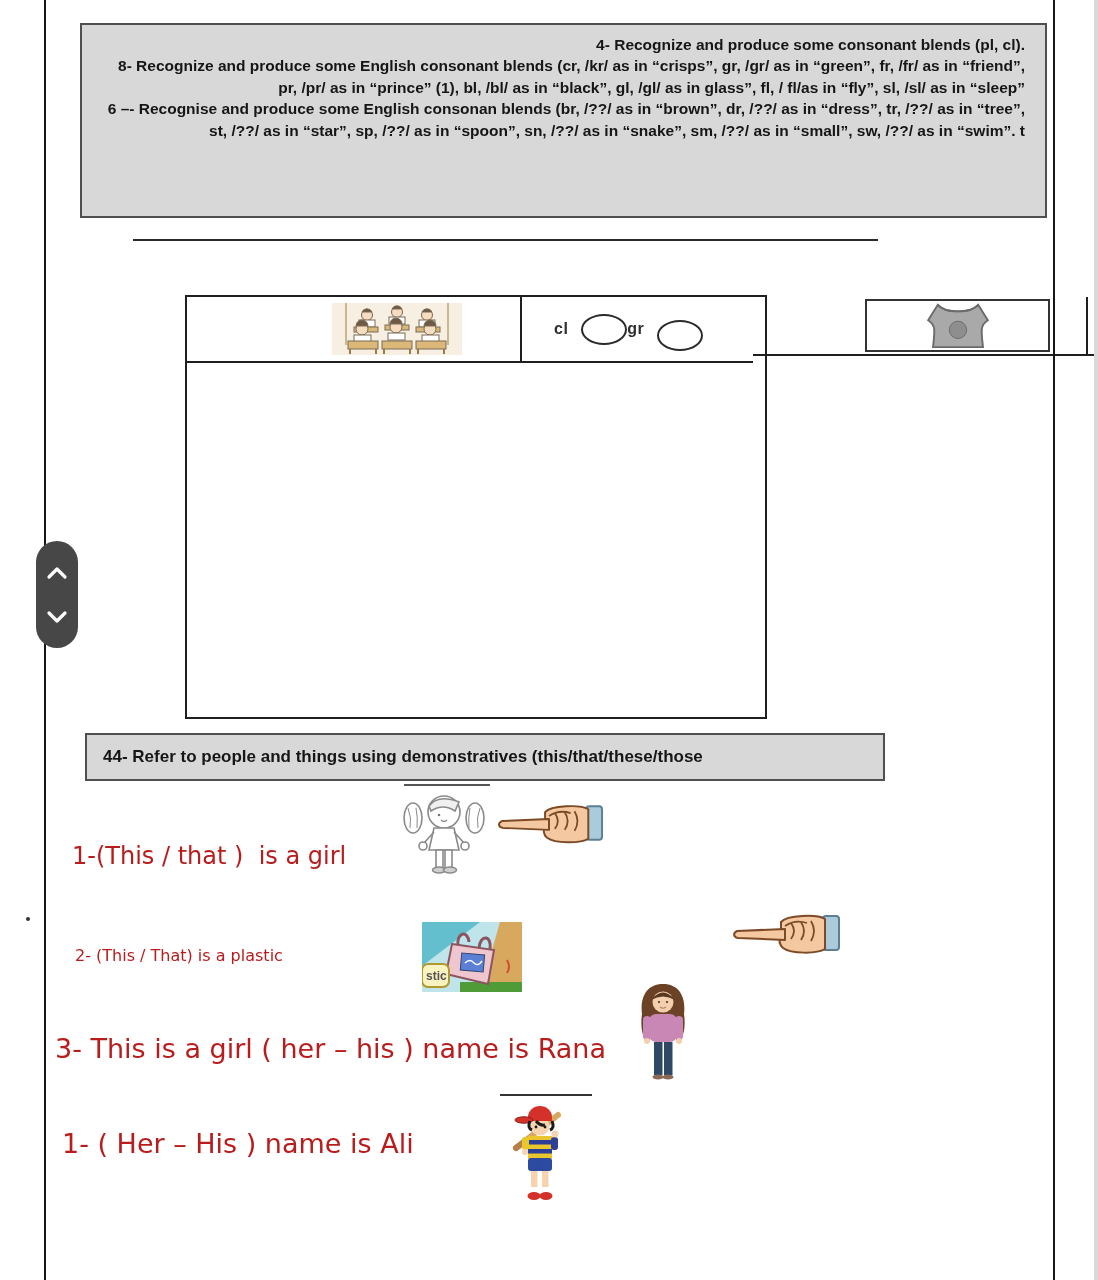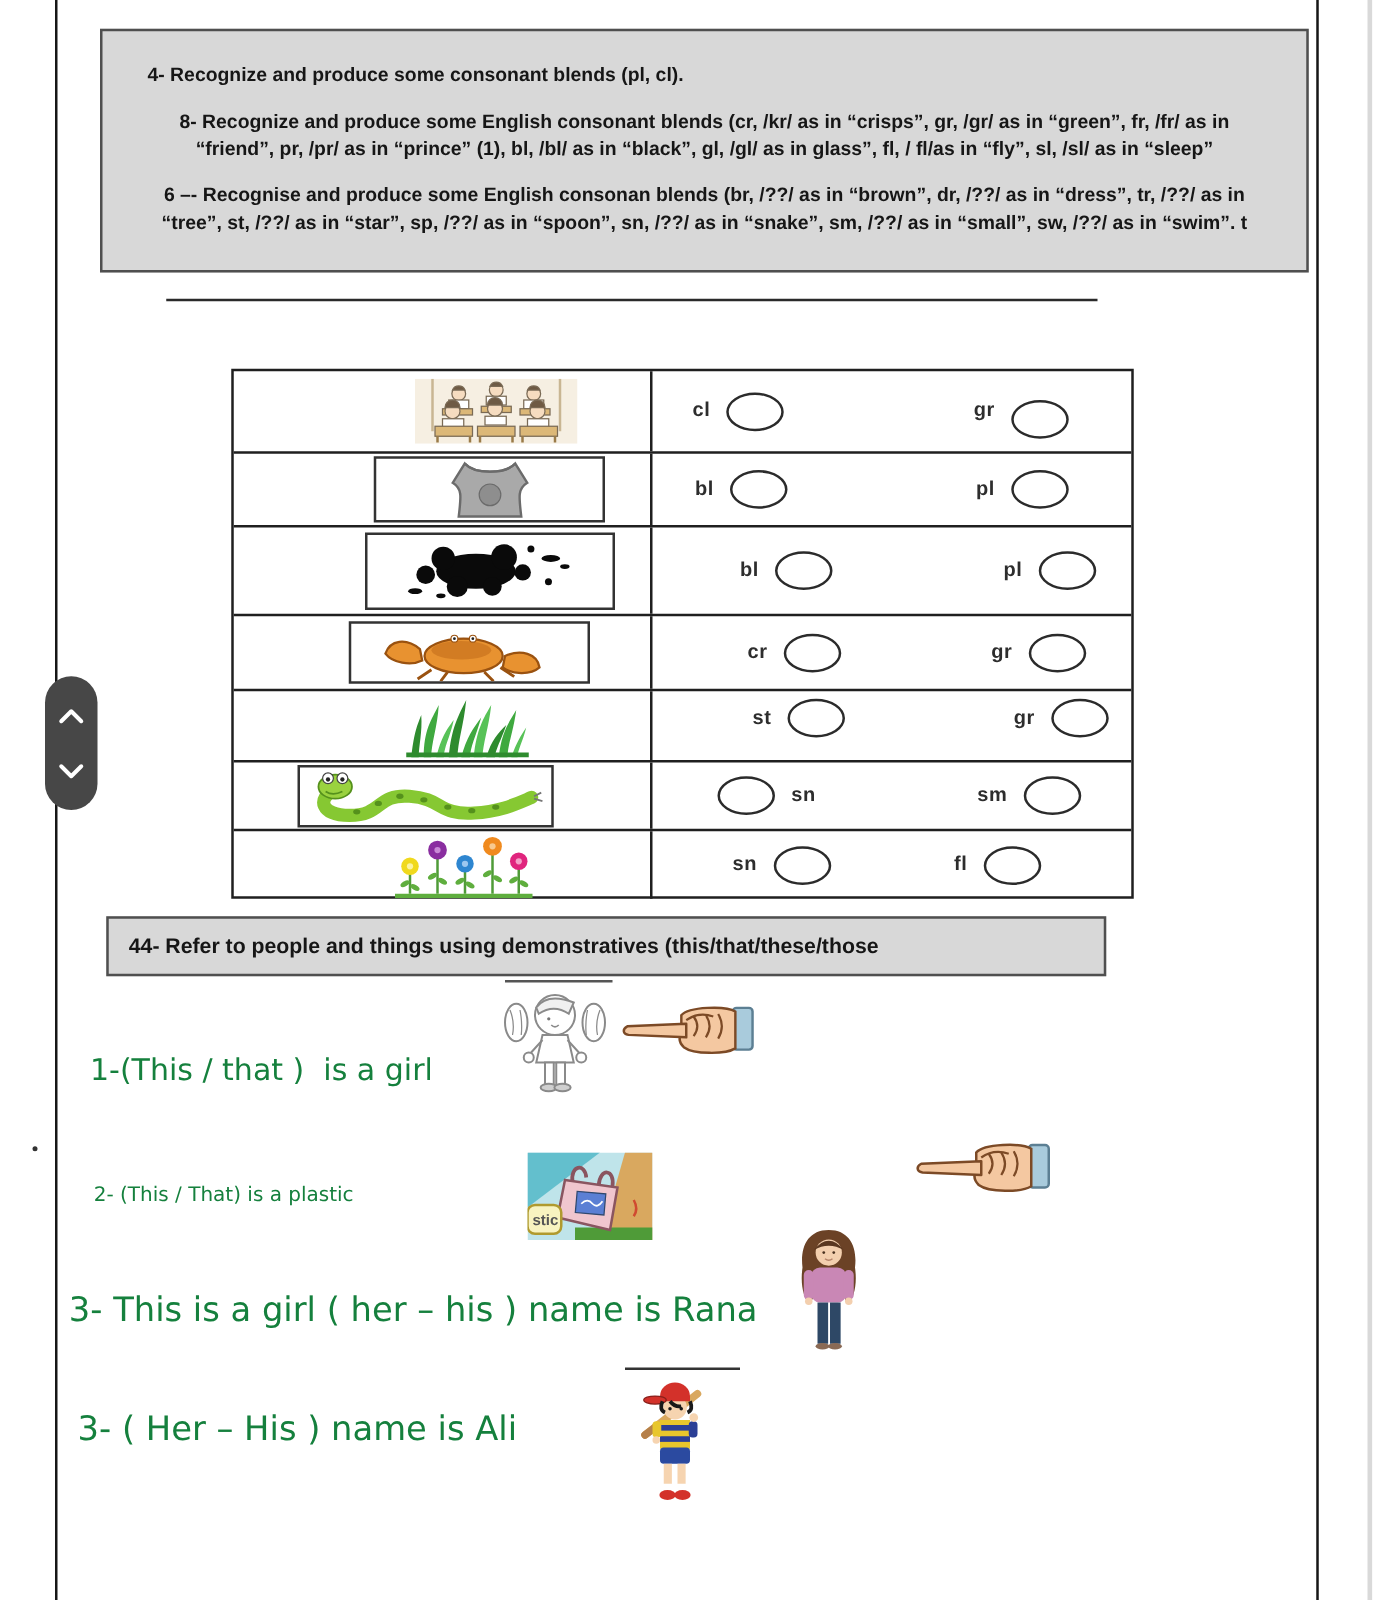--- a/index.html
+++ b/index.html
@@ -9,33 +9,33 @@
 
   
   .border-left{left:44px;top:0;width:2px;height:1280px;background:#161616;z-index:1;}
   .border-right{left:1053px;top:0;width:2px;height:1280px;background:#161616;z-index:1;}
   .edge-right{left:1094px;top:0;width:4px;height:1280px;background:#d9d9d9;z-index:1;}
 
   
   .objectives{left:80px;top:23px;width:967px;height:195px;background:#d8d8d8;
               border:2px solid #4f4f4f;box-sizing:border-box;padding:9px 20px 6px 20px;
               font-size:15.5px;font-weight:600;line-height:1.38;color:#161616;z-index:2;}
-  .objectives p{margin:16px;}
+  .objectives p{margin:0;text-align:right;}
   .obj-p1{margin:5px 0 0 8px;text-align:left;}
   .obj-p2{margin-top:15px;text-align:center;}
   .obj-p3{margin-top:13px;text-align:center;}
 
   
   .rule-top{left:133px;top:239px;width:745px;height:2px;background:#2a2a2a;}
   .ex1-heading{left:133px;top:245px;width:745px;text-align:center;font-size:20px;
                font-weight:600;color:#262626;letter-spacing:0.2px;}
 
   
-  .stable{left:185px;top:295px;width:722px;height:424px;border:2px solid #1f1f1f;
-          box-sizing:border-box;display:flex;flex-direction:column;background:#fff;}
+  .stable{left:185px;top:295px;width:582px;height:424px;border:2px solid #1f1f1f;
+          box-sizing:border-box;display:flex;flex-direction:row;background:#fff;}
   .trow{display:flex;border-bottom:2px solid #1f1f1f;box-sizing:border-box;flex:0 0 auto;}
   .trow:last-child{border-bottom:none;}
   .r1{height:66px;} .r2{height:59px;} .r3{height:71px;} .r4{height:60px;}
   .r5{height:57px;} .r6{height:55px;} .r7{flex:1 1 auto;}
   .timg{width:335px;border-right:2px solid #1f1f1f;box-sizing:border-box;
         display:flex;align-items:center;justify-content:center;}
   .topts{flex:1;display:flex;align-items:center;justify-content:space-between;box-sizing:border-box;}
   .r1 .topts{padding:0 50px 0 32px;} .r2 .topts{padding:0 50px 0 34px;}
   .r3 .topts{padding:0 28px 0 70px;} .r4 .topts{padding:0 36px 0 76px;gap:20px;}
   .r5 .topts{padding:6px 18px 0 80px;align-items:flex-start;}
@@ -50,21 +50,21 @@
   .sh3{transform:translateX(38px);} .sh4{transform:translateX(22px);}
   .sh5{transform:translateX(20px);} .sh6{transform:translateX(-13px);}
   .sh7{transform:translateX(18px);}
 
   
   .demos{left:85px;top:733px;width:800px;height:48px;background:#d8d8d8;
          border:2px solid #4f4f4f;box-sizing:border-box;display:flex;align-items:center;
          padding-left:16px;font-size:17px;font-weight:600;color:#161616;z-index:2;}
 
   
-  .hand-text{font-family:"DejaVu Sans",sans-serif;color:#15803d;white-space:pre;}
+  .hand-text{font-family:"DejaVu Sans",sans-serif;color:#b91c1c;white-space:pre;}
   .item1{left:72px;top:842px;font-size:24px;}
   .item2{left:75px;top:946px;font-size:16px;}
   .item3{left:55px;top:1033px;font-size:27px;}
   .item4{left:62px;top:1128px;font-size:27px;}
 
   .line-above-girl{left:404px;top:784px;width:86px;height:2px;background:#555;}
   .line-mid{left:500px;top:1094px;width:92px;height:2px;background:#333;}
   .stray-dot{left:26px;top:917px;width:4px;height:4px;border-radius:50%;background:#333;}
 
   
@@ -409,21 +409,21 @@
       <circle cx="53" cy="61" r="3" fill="#f3cfae"></circle>
     <rect x="28" y="62" width="8.5" height="33" fill="#2e4866"></rect>
       <rect x="38" y="62" width="8.5" height="33" fill="#2e4866"></rect>
     <ellipse cx="32" cy="97" rx="5.5" ry="2.6" fill="#8a6a55"></ellipse>
       <ellipse cx="42" cy="97" rx="5.5" ry="2.6" fill="#8a6a55"></ellipse>
   </svg>
 
   <div class="abs hand-text item3">3- This is a girl ( her – his ) name is Rana</div>
   <div class="abs line-mid"></div>
 
-  <div class="abs hand-text item4">3- ( Her – His ) name is Ali</div>
+  <div class="abs hand-text item4">1- ( Her – His ) name is Ali</div>
   <svg class="abs" style="left:500px;top:1102px;" width="74" height="105" viewBox="0 0 74 105">
     <line x1="16" y1="46" x2="58" y2="13" stroke="#d9a85f" stroke-width="6" stroke-linecap="round"></line>
     <line x1="16" y1="46" x2="24" y2="40" stroke="#b5804a" stroke-width="6" stroke-linecap="round"></line>
     <circle cx="40" cy="24" r="9.5" fill="#f6d4b0"></circle>
     <path d="M28,15 a12,11 0 0 1 24,0 l0,4 -24,0 Z" fill="#d3312a"></path>
     <ellipse cx="24" cy="18" rx="9" ry="3.2" fill="#d3312a" stroke="#8a1f1a" stroke-width="1"></ellipse>
     <path d="M30,19 q-3,7 2,9 M52,19 q3,7 -2,9" stroke="#1a1a1a" stroke-width="3" fill="none"></path>
     <path d="M36,19 q4,5 9,4" stroke="#1a1a1a" stroke-width="3" fill="none"></path>
     <circle cx="36" cy="25" r="1.4" fill="#1a1a1a"></circle>
       <circle cx="45" cy="25" r="1.4" fill="#1a1a1a"></circle>

